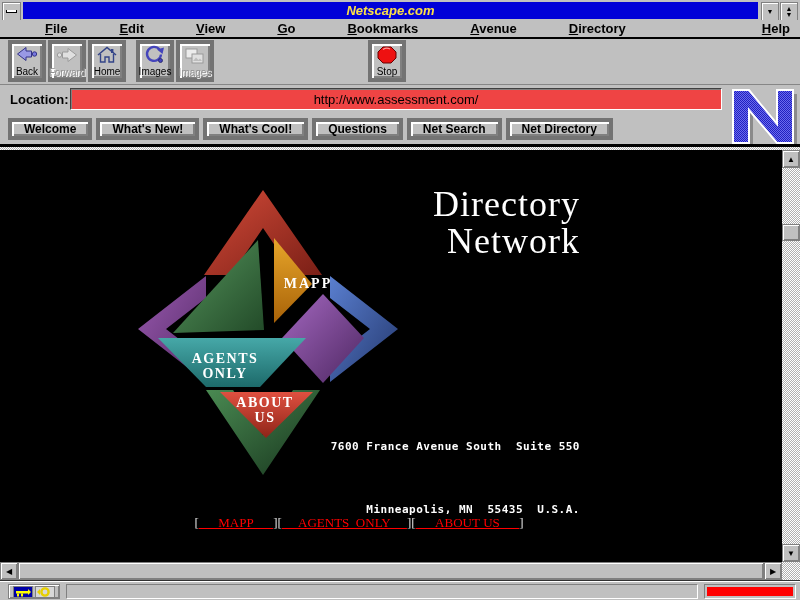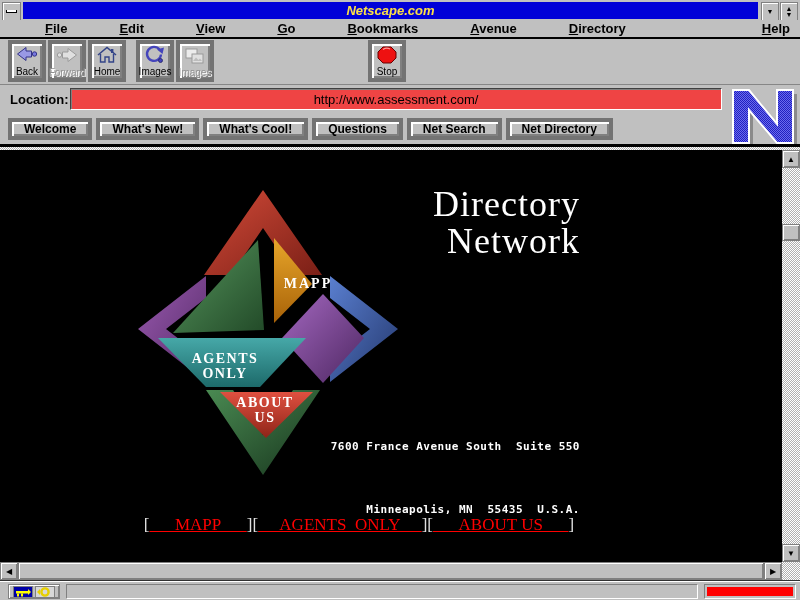--- a/index.html
+++ b/index.html
@@ -53,21 +53,21 @@
   .nlogo{position:absolute;left:729px;top:86px;width:68px;height:61px;}
   
   .sep2{position:absolute;left:0;top:144px;width:800px;height:3px;background:#000;}
   .dither-top{position:absolute;left:0;top:147px;width:800px;height:3px;}
   .content{position:absolute;left:0;top:150px;width:782px;height:412px;background:#000;overflow:hidden;}
   .heading{position:absolute;right:202px;top:36px;text-align:right;color:#fff;
            font-family:"Liberation Serif",serif;font-size:36px;line-height:37px;letter-spacing:1px;}
   .address{position:absolute;right:202px;top:244px;text-align:right;color:#fff;white-space:pre;
            font-family:"DejaVu Sans Mono",monospace;font-weight:bold;font-size:11px;line-height:21px;letter-spacing:0.5px;}
   .links{position:absolute;left:0;top:365px;width:718px;text-align:center;
-         font-family:"Liberation Serif",serif;font-size:17px;color:#e0e0e0;}
+         font-family:"Liberation Serif",serif;font-size:13px;color:#e0e0e0;}
   .links .lnk{color:#ff0000;text-decoration:underline;cursor:pointer;}
   .logo-svg{position:absolute;left:128px;top:30px;}
   
   .vscroll{position:absolute;left:782px;top:150px;width:18px;height:412px;}
   .vtrack{position:absolute;left:0;top:18px;width:18px;height:376px;}
   .sbtn{position:absolute;width:18px;height:18px;display:flex;align-items:center;justify-content:center;
         font-size:8px;color:#000;box-sizing:border-box;}
   .vthumb{position:absolute;left:0;top:74px;width:18px;height:17px;box-sizing:border-box;}
   .hscroll{position:absolute;left:0;top:562px;width:782px;height:18px;}
   .hthumb{position:absolute;left:18px;right:18px;top:0;height:18px;box-sizing:border-box;}

